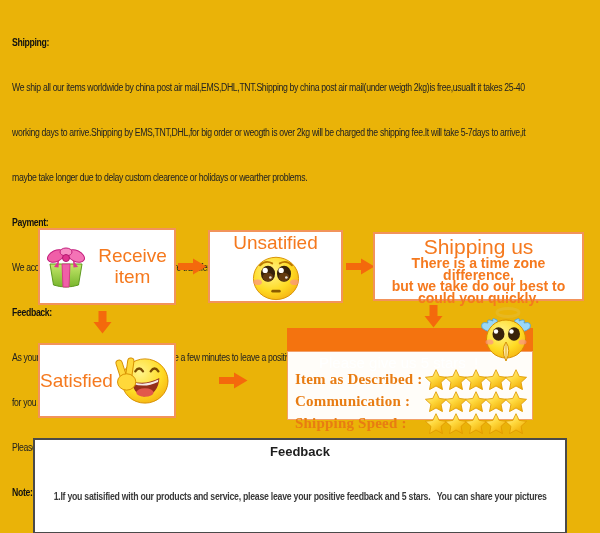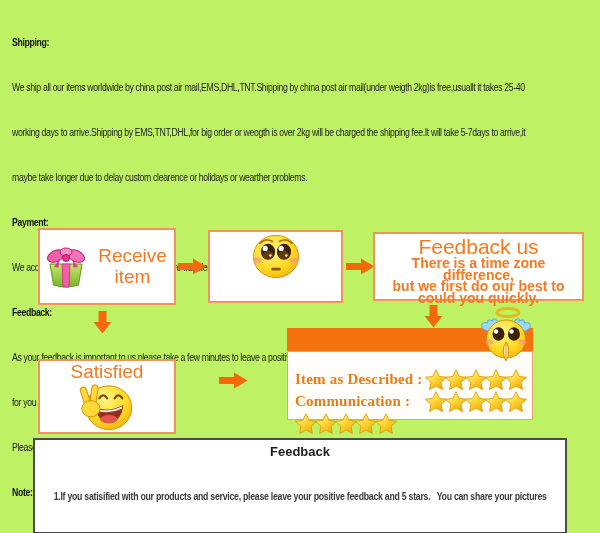--- a/index.html
+++ b/index.html
@@ -1,16 +1,16 @@
 <!DOCTYPE html>
 <html><head>
 <meta charset="utf-8">
 <style>
   html,body{margin:0;padding:0;background:#fff;}
-  .stage{position:relative;width:600px;height:533px;background:#bef264;overflow:hidden;
+  .stage{position:relative;width:600px;height:533px;background:#eab308;overflow:hidden;
          font-family:"Liberation Sans",sans-serif;}
 
   
   .intro{position:absolute;left:12px;top:5px;width:670px;
          transform:scaleX(0.87);transform-origin:0 0;
          font-size:10px;line-height:15px;letter-spacing:-0.4px;
          color:#222;white-space:pre;}
   .intro .h{font-weight:bold;color:#111;}
 
   
@@ -23,21 +23,21 @@
   .receive{left:38px;top:228px;width:138px;height:77px;
            display:flex;align-items:center;justify-content:center;gap:5px;}
   .receive .box-label{width:78px;text-align:center;}
   .unsat{left:208px;top:230px;width:135px;height:73px;
          display:flex;flex-direction:column;align-items:center;}
   .unsat .box-label{margin-top:1px;}
   .contact{left:373px;top:232px;width:211px;height:69px;text-align:center;}
   .contact-heading{font-size:21px;color:#F5791E;line-height:23px;margin-top:1px;}
   .contact-line{font-size:14px;font-weight:bold;color:#F5791E;line-height:11.5px;}
   .satisfied{left:38px;top:343px;width:138px;height:75px;
-             display:flex;flex-direction:column;align-items:center;margin-top:16px;}
+             display:flex;flex-direction:row;align-items:center;}
   .satisfied .box-label{margin-top:1px;}
 
   .arrow{position:absolute;}
   .ar1{left:178px;top:258px;} .ar2{left:346px;top:258px;} .ar3{left:219px;top:372px;}
   .ad1{left:93px;top:311px;}  .ad2{left:424px;top:305px;}
 
   
   .stars-panel{position:absolute;left:287px;top:328px;width:246px;}
   .banner{height:23px;background:#F4730F;color:#fff;font-size:15px;line-height:23px;
           padding-left:7px;white-space:pre;box-sizing:border-box;}
@@ -107,20 +107,21 @@
       <circle cx="23" cy="13" r="3.5" fill="#E0348F" stroke="#B01870" stroke-width="1"></circle>
     </svg>
     <div class="box-label">Receive item</div>
   </div>
 
   <svg class="arrow ar1" width="29" height="17" viewBox="0 0 29 17">
     <path d="M0 5 H15 V0.5 L28.5 8.5 L15 16.5 V12 H0 Z" fill="#F4690C"></path>
   </svg>
 
   <div class="box unsat">
+    <div class="box-label">Unsatified</div>
     <svg width="52" height="47" viewBox="0 0 54 50">
       <defs>
         <radialGradient id="uface" cx="0.4" cy="0.35" r="0.8">
           <stop offset="0" stop-color="#FFF48C"></stop>
             <stop offset="0.55" stop-color="#FFDB24"></stop>
             <stop offset="1" stop-color="#F2A50C"></stop>
         </radialGradient>
       </defs>
       <ellipse cx="27" cy="26" rx="24" ry="22.5" fill="url(#uface)" stroke="#D68F00" stroke-width="1"></ellipse>
       <path d="M10 12 Q16 6 23 10" stroke="#B97700" stroke-width="2" fill="none" stroke-linecap="round"></path>
@@ -137,23 +138,23 @@
       <ellipse cx="46.5" cy="30" rx="4.5" ry="3" fill="#FB8E8E" opacity="0.65"></ellipse>
       <rect x="22" y="38" width="10" height="3" rx="1.5" fill="#8A5A00"></rect>
     </svg>
   </div>
 
   <svg class="arrow ar2" width="29" height="17" viewBox="0 0 29 17">
     <path d="M0 5 H15 V0.5 L28.5 8.5 L15 16.5 V12 H0 Z" fill="#F4690C"></path>
   </svg>
 
   <div class="box contact">
-    <div class="contact-heading">Feedback us</div>
+    <div class="contact-heading">Shipping us</div>
     <div class="contact-line">There is a time zone difference,</div>
-    <div class="contact-line">but we first do our best to</div>
+    <div class="contact-line">but we take do our best to</div>
     <div class="contact-line">could you quickly.</div>
   </div>
 
   <svg class="arrow ad1" width="19" height="23" viewBox="0 0 19 23">
     <path d="M5.5 0 H13.5 V11 H18.5 L9.5 22.5 L0.5 11 H5.5 Z" fill="#F4690C"></path>
   </svg>
 
   <div class="box satisfied">
     <div class="box-label">Satisfied</div>
     <svg width="60" height="50" viewBox="0 0 58 52">
@@ -244,20 +245,21 @@
   </svg>
             <svg width="22" height="21" viewBox="0 0 20 19">
     <path d="M10 0.6 L12.9 6.7 L19.6 7.5 L14.6 12.1 L15.9 18.7 L10 15.4 L4.1 18.7 L5.4 12.1 L0.4 7.5 L7.1 6.7 Z" fill="url(#starGrad)" stroke="#E09B00" stroke-width="0.8"></path>
   </svg>
             <svg width="22" height="21" viewBox="0 0 20 19">
     <path d="M10 0.6 L12.9 6.7 L19.6 7.5 L14.6 12.1 L15.9 18.7 L10 15.4 L4.1 18.7 L5.4 12.1 L0.4 7.5 L7.1 6.7 Z" fill="url(#starGrad)" stroke="#E09B00" stroke-width="0.8"></path>
   </svg>
           </span>
       </div>
       <div class="rating-row">
+        <span class="rating-label">Shipping Speed :</span>
         <span class="stars">
             <svg width="22" height="21" viewBox="0 0 20 19">
     <path d="M10 0.6 L12.9 6.7 L19.6 7.5 L14.6 12.1 L15.9 18.7 L10 15.4 L4.1 18.7 L5.4 12.1 L0.4 7.5 L7.1 6.7 Z" fill="url(#starGrad)" stroke="#E09B00" stroke-width="0.8"></path>
   </svg>
             <svg width="22" height="21" viewBox="0 0 20 19">
     <path d="M10 0.6 L12.9 6.7 L19.6 7.5 L14.6 12.1 L15.9 18.7 L10 15.4 L4.1 18.7 L5.4 12.1 L0.4 7.5 L7.1 6.7 Z" fill="url(#starGrad)" stroke="#E09B00" stroke-width="0.8"></path>
   </svg>
             <svg width="22" height="21" viewBox="0 0 20 19">
     <path d="M10 0.6 L12.9 6.7 L19.6 7.5 L14.6 12.1 L15.9 18.7 L10 15.4 L4.1 18.7 L5.4 12.1 L0.4 7.5 L7.1 6.7 Z" fill="url(#starGrad)" stroke="#E09B00" stroke-width="0.8"></path>
   </svg>

